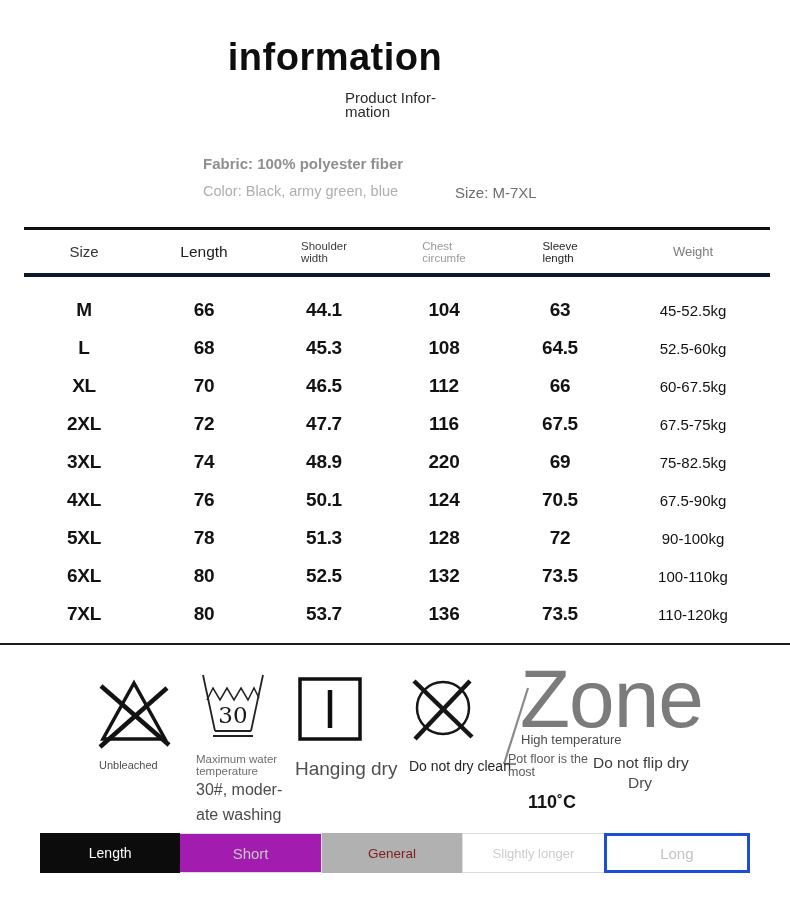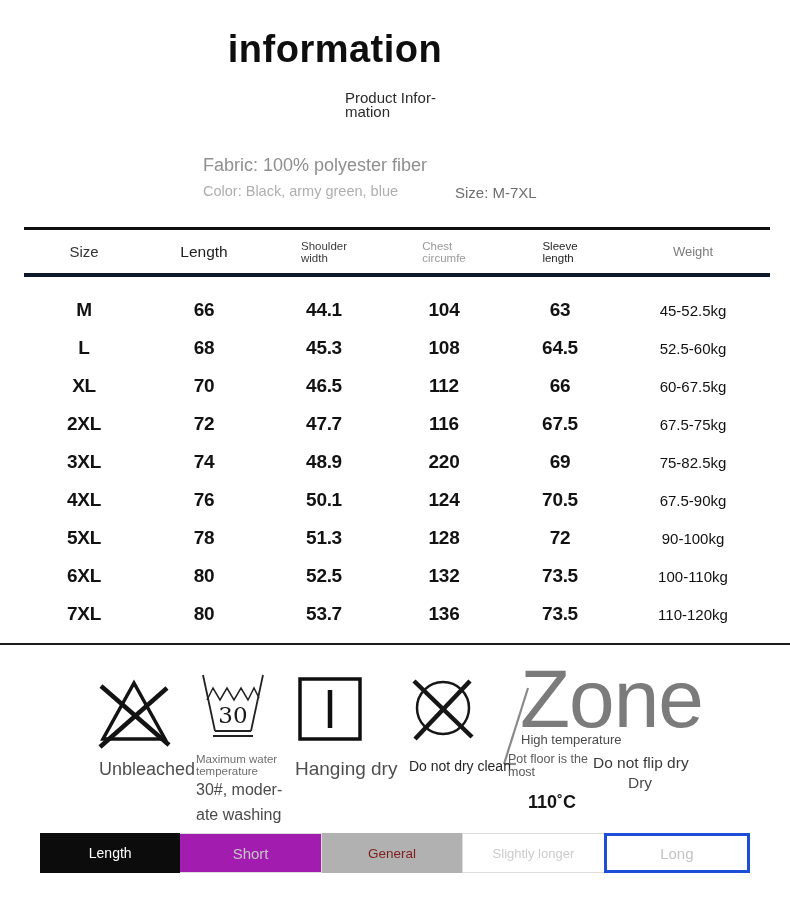--- a/index.html
+++ b/index.html
@@ -1,24 +1,24 @@
 <!DOCTYPE html>
 <html><head>
 <meta charset="utf-8">
 <style>
   * { margin:0; padding:0; box-sizing:border-box; }
   body { background:#fff; font-family:"Liberation Sans", sans-serif; }
   .page { position:relative; width:790px; height:914px; background:#ffffff; overflow:hidden; }
 
   
-  .title { position:absolute; left:0; top:28px; width:670px; text-align:center;
+  .title { position:absolute; left:0; top:36px; width:670px; text-align:center;
            font-size:38px; font-weight:700; color:#0e0e0e; letter-spacing:0.5px; }
   .subtitle { position:absolute; left:345px; top:91px; width:104px;
               font-size:15px; line-height:14px; color:#2b2b2b; }
-  .meta-fabric { position:absolute; left:203px; top:155px; font-size:18px; color:#8f8f8f; }
+  .meta-fabric { position:absolute; left:203px; top:155px; font-size:15px; color:#8f8f8f;font-weight:bold; }
   .meta-color  { position:absolute; left:203px; top:183px; font-size:14.5px; color:#aeaeae; }
   .meta-size   { position:absolute; left:455px; top:184px; font-size:15px; color:#6e6e6e; }
 
   
   .tbl { position:absolute; left:24px; top:227px; width:746px; }
   .tbl-topline { height:3px; background:#101010; }
   .tbl-head { display:flex; height:47px; align-items:center; border-bottom:4px solid #0f172a; }
   .hc { display:flex; justify-content:center; }
   .hc-inner { text-align:left; line-height:12px; }
   .c1 { width:120px; } .c2 { width:120px; } .c3 { width:120px; }
@@ -31,21 +31,21 @@
   .h-weight   { font-size:13px; color:#7c7c7c; }
   .tbl-body { padding-top:14px; }
   .trow { display:flex; height:38px; align-items:center; }
   .cell { text-align:center; font-size:19px; font-weight:700; color:#121212; letter-spacing:-0.3px; }
   .cell-weight { font-size:15px; font-weight:400; color:#111; letter-spacing:0; }
   .bottom-rule { position:absolute; left:0; top:643px; width:790px; height:2px; background:#1c1c1c; }
 
   
   .icon-box { position:absolute; }
   .care-label { position:absolute; color:#4f4f4f; }
-  .lbl-unbleached { left:99px; top:759px; font-size:18px; }
+  .lbl-unbleached { left:99px; top:759px; font-size:11px; }
   .lbl-maxtemp { left:196px; top:754px; width:112px; font-size:11.5px; line-height:11.5px; color:#6e6e6e; }
   .lbl-washnote { left:196px; top:777px; font-size:16px; line-height:25px; color:#4a4a4a; }
   .lbl-hang { left:295px; top:758px; font-size:19px; }
   .lbl-nodry { left:409px; top:758px; font-size:14px; color:#262626; }
   .watermark { position:absolute; left:520px; top:658px; font-size:82px; color:#7b7b7b;
                line-height:1; letter-spacing:-1px; }
   .wm-slash { position:absolute; left:498px; top:678px; }
   .lbl-pot { left:508px; top:753px; width:98px; font-size:12.5px; line-height:13px; color:#5a5a5a; }
   .lbl-hitemp { left:521px; top:732px; font-size:13px; color:#4a4a4a; }
   .lbl-hitemp-val { left:528px; top:792px; font-size:18px; font-weight:700; color:#141414; }

